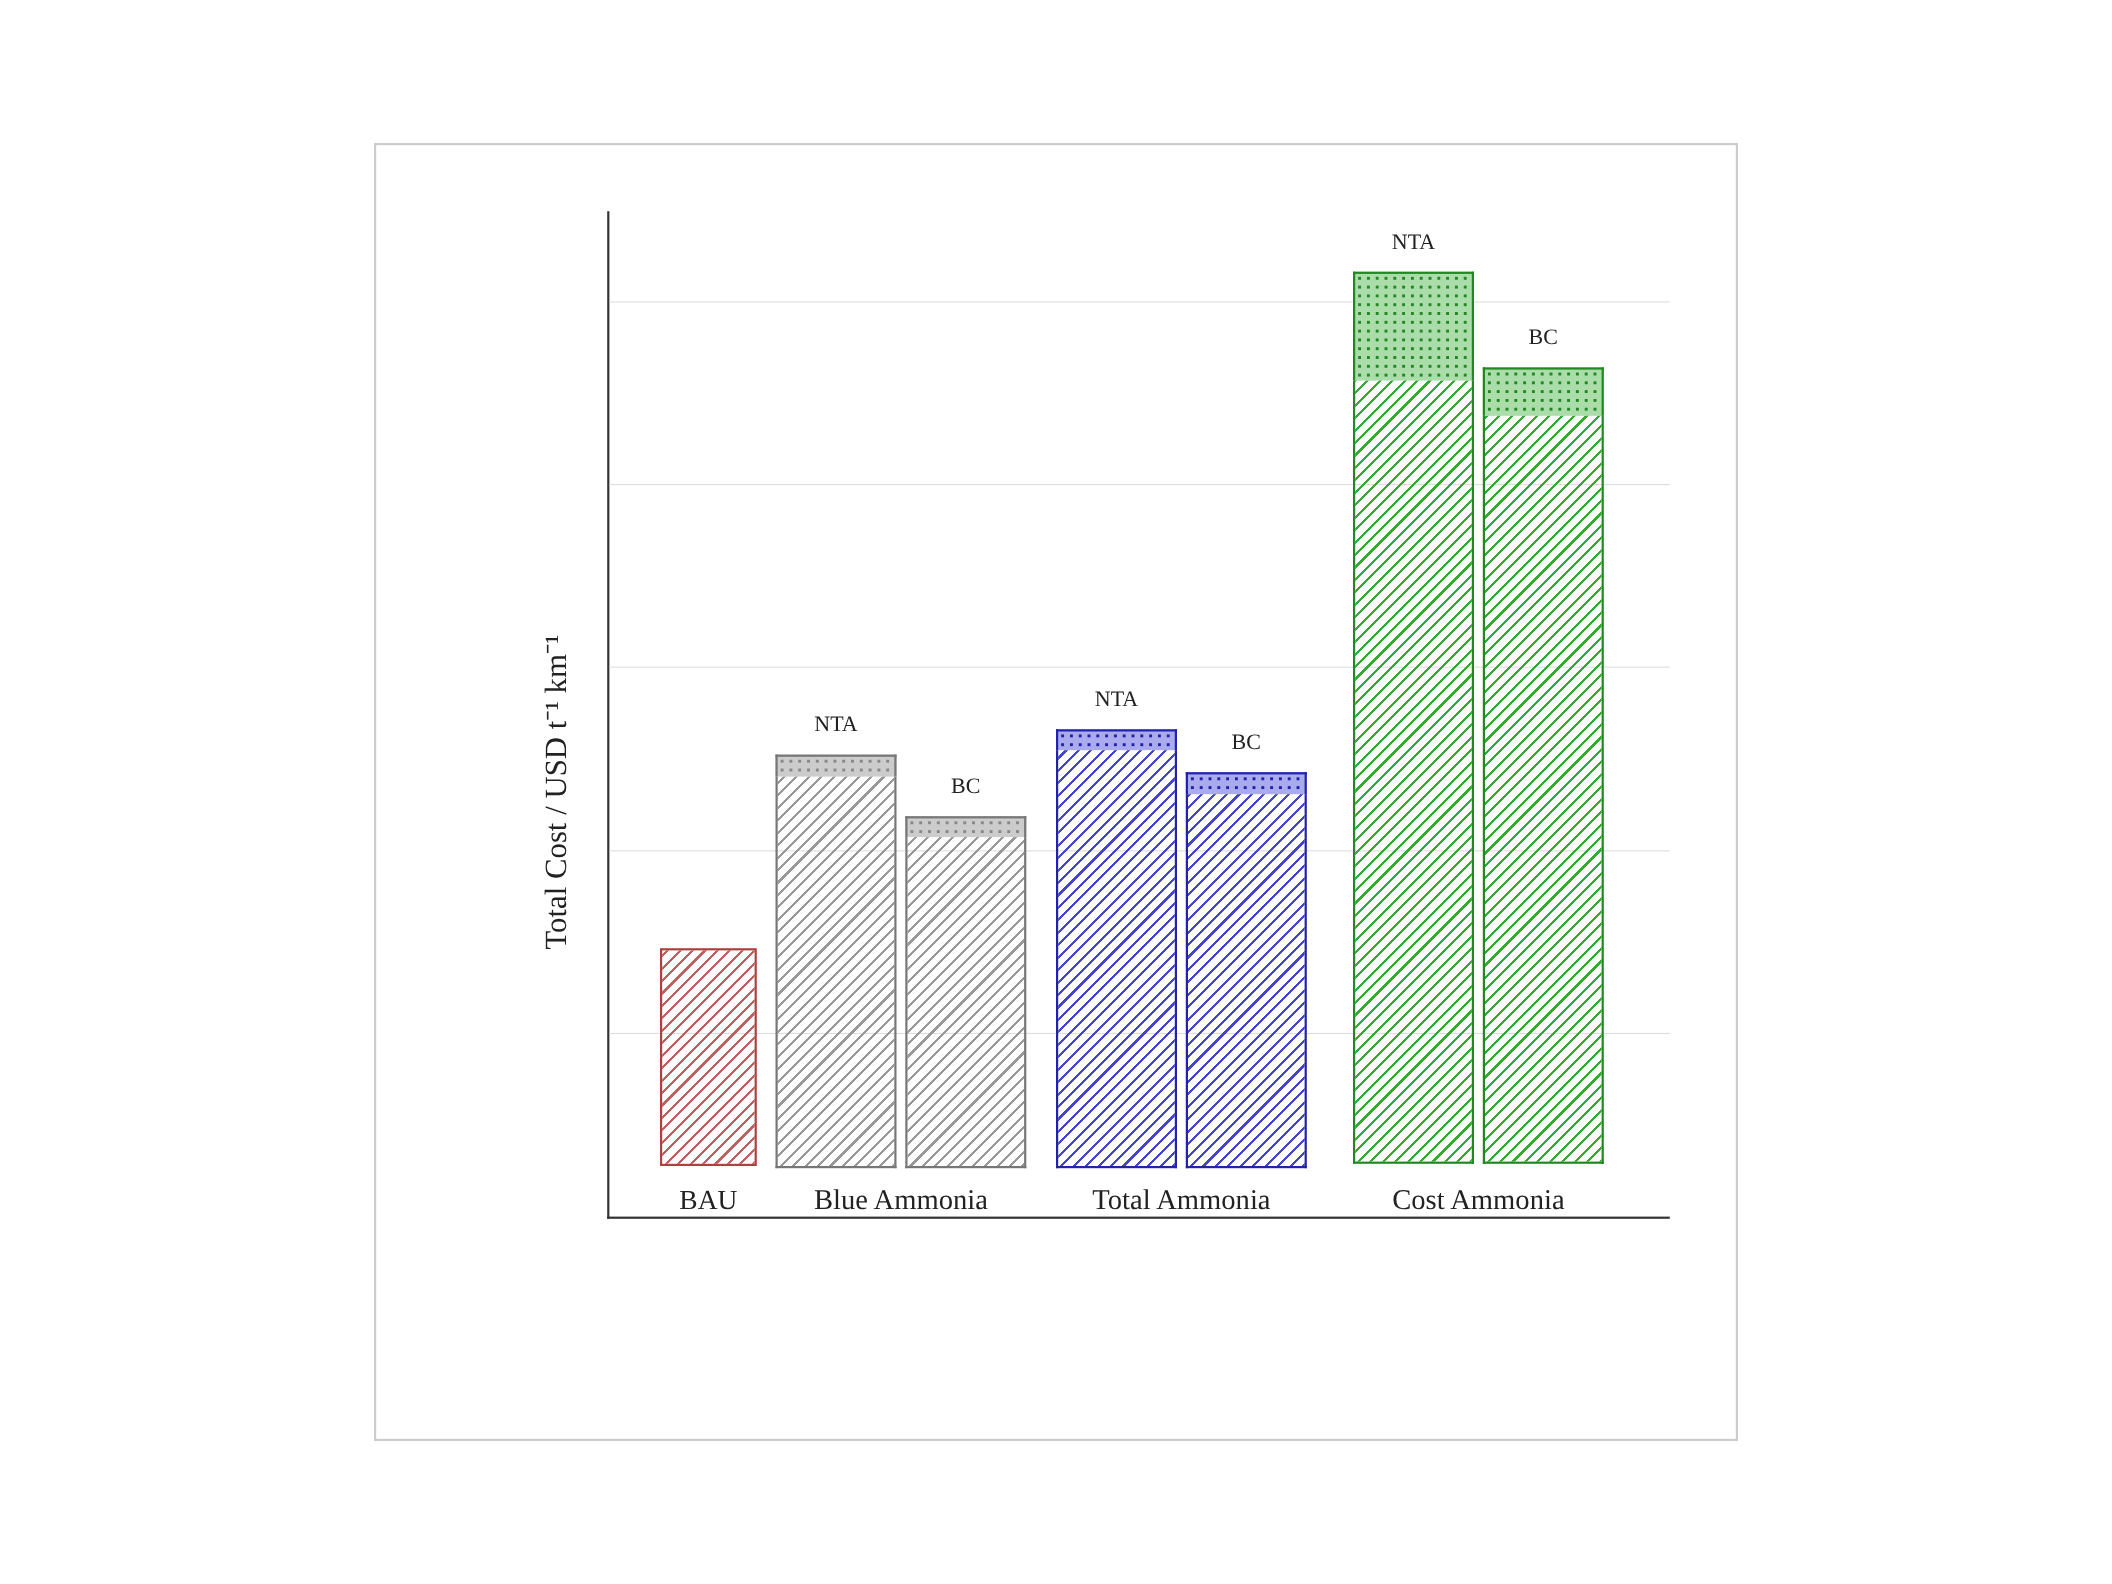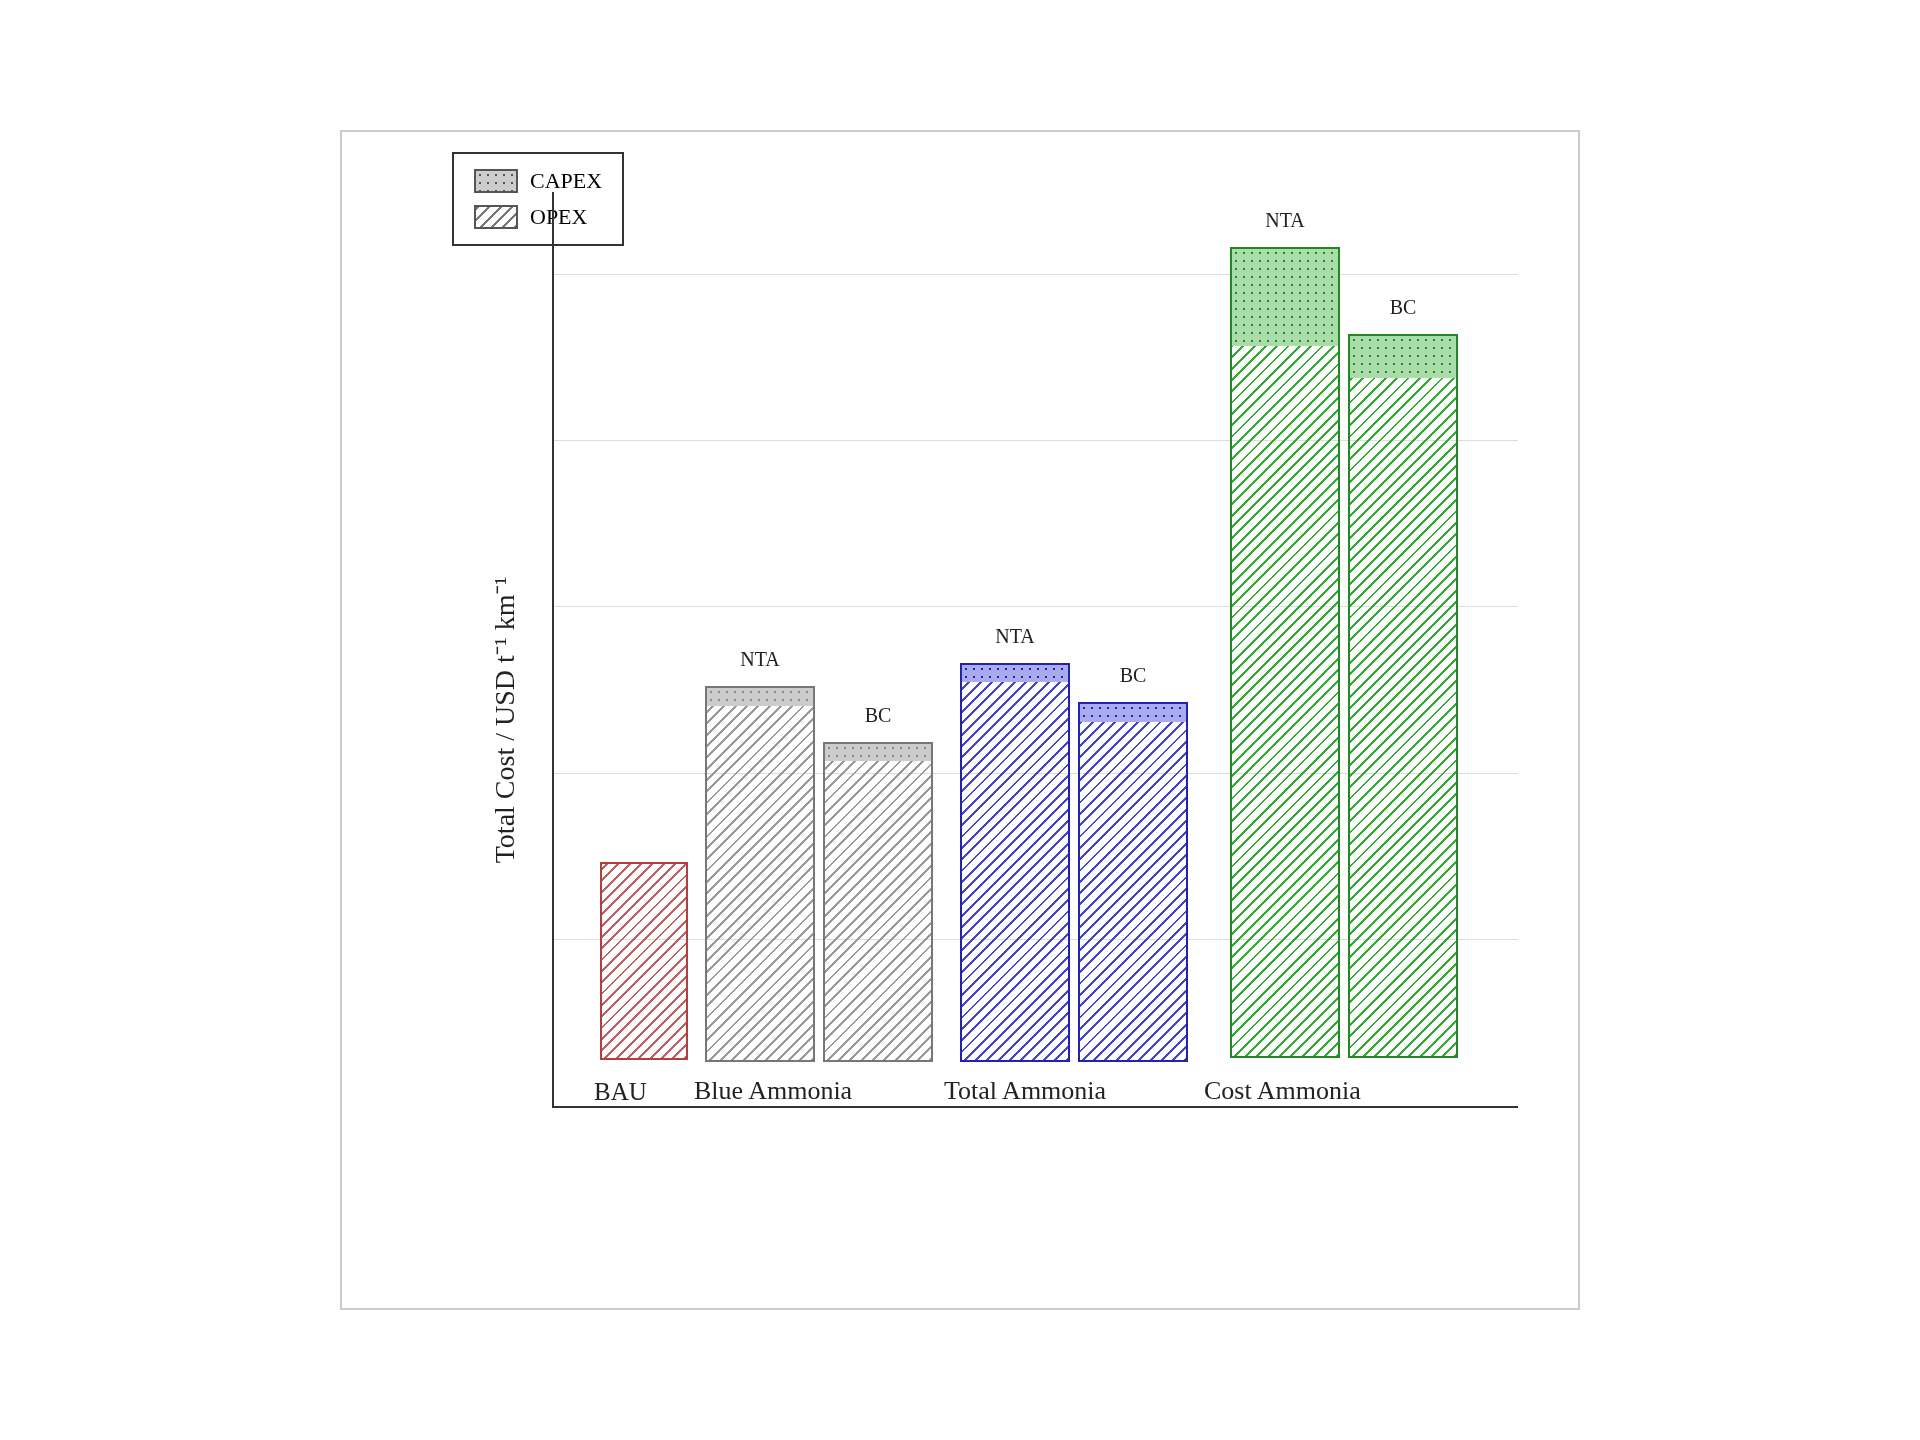--- a/index.html
+++ b/index.html
@@ -104,20 +104,21 @@
       font-size: 20px;
       font-family: 'Georgia', serif;
       color: #222;
       white-space: nowrap;
     }
     .x-label {
       margin-top: 18px;
       font-size: 26px;
       font-family: 'Georgia', serif;
       color: #222;
+      text-align: center;
     }
 
     
     .hatch-red {
       background: repeating-linear-gradient(
         -45deg,
         #c06060,
         #c06060 2px,
         transparent 2px,
         transparent 8px
@@ -217,30 +218,20 @@
       );
     }
   </style>
 </head>
 <body>
 
 <div class="chart-container">
 
   <div class="y-axis-label">Total Cost / USD t⁻¹ km⁻¹</div>
 
-  <div class="legend">
-    <div class="legend-item">
-      <div class="legend-swatch legend-swatch-capex"></div>
-      <span>CAPEX</span>
-    </div>
-    <div class="legend-item">
-      <div class="legend-swatch legend-swatch-opex"></div>
-      <span>OPEX</span>
-    </div>
-  </div>
 
   <div class="chart-area">
 
 
     <div class="plot-area">
 
       <div class="grid-line" style="bottom: 18.18%;"></div>
       <div class="grid-line" style="bottom: 36.36%;"></div>
       <div class="grid-line" style="bottom: 54.55%;"></div>
       <div class="grid-line" style="bottom: 72.73%;"></div>

